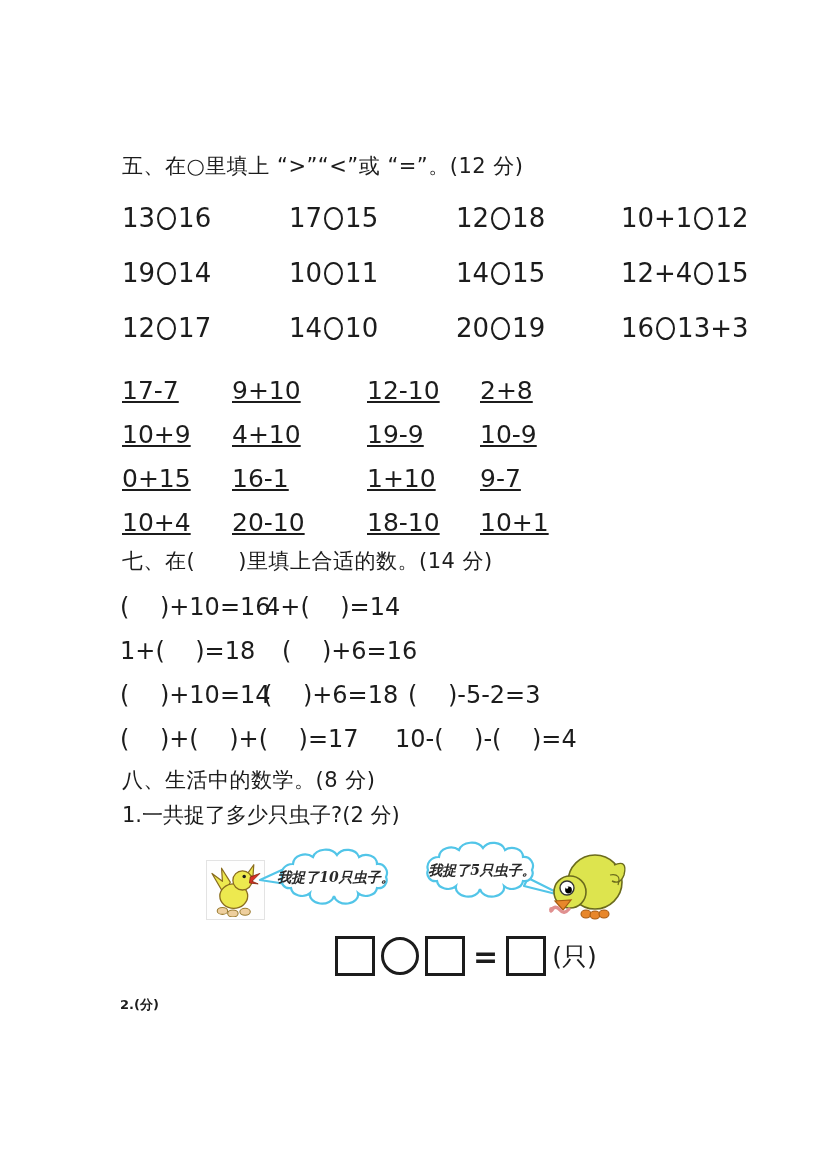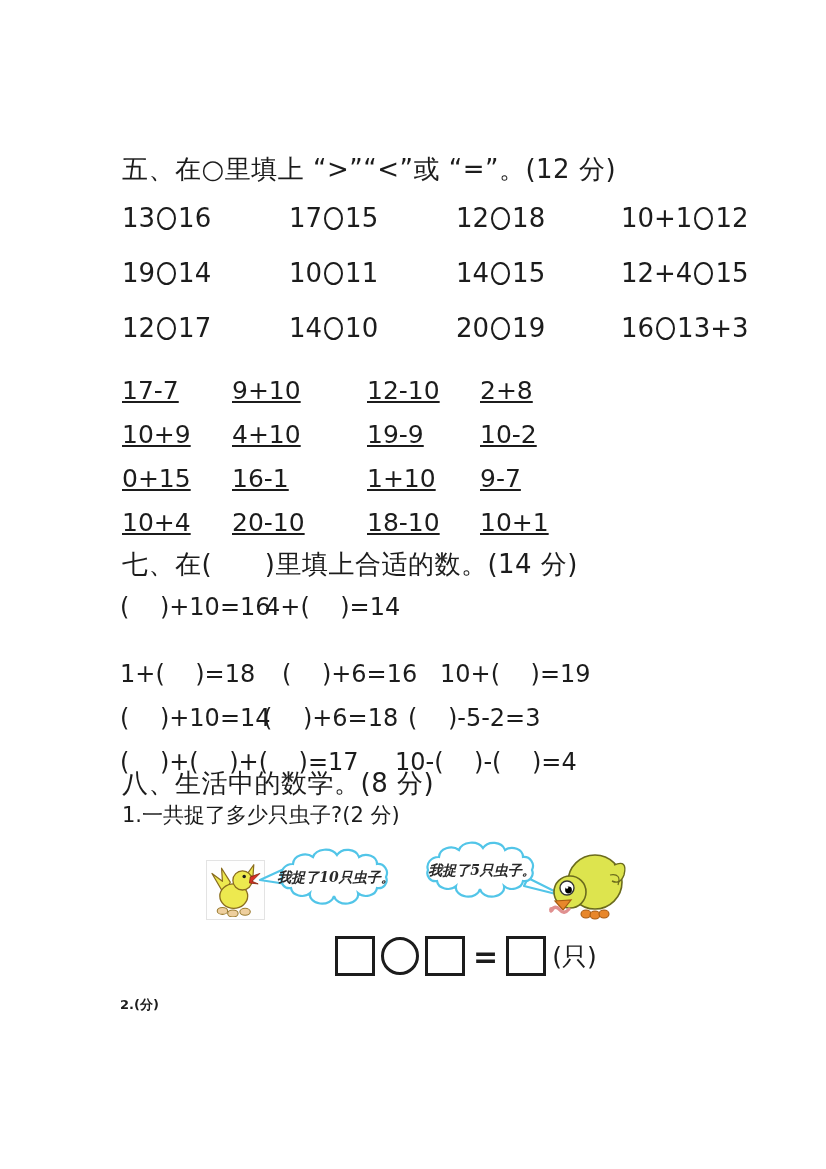--- a/index.html
+++ b/index.html
@@ -3,39 +3,39 @@
 <meta charset="utf-8">
 <style>
   html,body{margin:0;padding:0;background:#fff;}
   .page{
     position:relative;width:826px;height:1169px;background:#ffffff;
     color:#1c1c1c;font-family:"DejaVu Sans","Liberation Sans",sans-serif;
     overflow:hidden;
   }
   .abs{position:absolute;}
   .pre{white-space:pre;}
-  .heading{font-size:26px;letter-spacing:0.5px;}
+  .heading{font-size:21px;letter-spacing:0.5px;}
   .qline{font-size:21px;}
 
   
   .grid5{display:grid;grid-template-columns:155px 155px 153px auto;}
   .grid5 .cell{height:43px;display:flex;align-items:center;font-size:26px;}
   .cmp-circle{
     display:inline-block;width:19px;height:23px;margin:2px 2px 0 2px;
     border:2.6px solid #1c1c1c;border-radius:50%;box-sizing:border-box;
   }
 
   
   .grid6{display:grid;grid-template-columns:110px 135px 113px auto;}
   .grid6 .cell{height:44px;display:flex;align-items:center;font-size:25px;}
 
   
   .row7{display:grid;height:44px;align-items:center;font-size:24px;white-space:pre;}
   .row7a{grid-template-columns:145px 145px auto;}
-  .row7b{grid-template-columns:162px 158px auto;margin-top:23px;}
+  .row7b{grid-template-columns:162px 158px auto;}
   .row7c{grid-template-columns:143px 145px auto;}
   .row7d{grid-template-columns:275px auto;}
 
   
   .eq-row{display:flex;align-items:center;gap:6px;}
   .eq-square{width:34px;height:34px;border:3px solid #1c1c1c;box-sizing:content-box;}
   .eq-circle{width:32px;height:32px;border:3px solid #1c1c1c;border-radius:50%;}
   .eq-equals{font-size:30px;font-weight:bold;margin:0 2px;}
   .eq-unit{font-size:25px;}
 
@@ -123,42 +123,41 @@
 
 
   <div class="abs grid6" style="left:122px;top:368px;text-decoration:underline;">
     <div class="cell">17-7</div>
     <div class="cell">9+10</div>
     <div class="cell">12-10</div>
     <div class="cell">2+8</div>
     <div class="cell">10+9</div>
     <div class="cell">4+10</div>
     <div class="cell">19-9</div>
-    <div class="cell">10-2</div>
+    <div class="cell">10-9</div>
     <div class="cell">0+15</div>
     <div class="cell">16-1</div>
     <div class="cell">1+10</div>
     <div class="cell">9-7</div>
     <div class="cell">10+4</div>
     <div class="cell">20-10</div>
     <div class="cell">18-10</div>
     <div class="cell">10+1</div>
   </div>
 
   <div class="abs heading pre" style="left:122px;top:547px;">七、在(      )里填上合适的数。(14 分)</div>
 
   <div class="abs" style="left:120px;top:585px;">
     <div class="row7 row7a">
       <span>(    )+10=16</span>
       <span>4+(    )=14</span>
     </div>
     <div class="row7 row7b">
       <span>1+(    )=18</span>
       <span>(    )+6=16</span>
-      <span>10+(    )=19</span>
     </div>
     <div class="row7 row7c">
       <span>(    )+10=14</span>
       <span>(    )+6=18</span>
       <span>(    )-5-2=3</span>
     </div>
     <div class="row7 row7d">
       <span>(    )+(    )+(    )=17</span>
       <span>10-(    )-(    )=4</span>
     </div>

